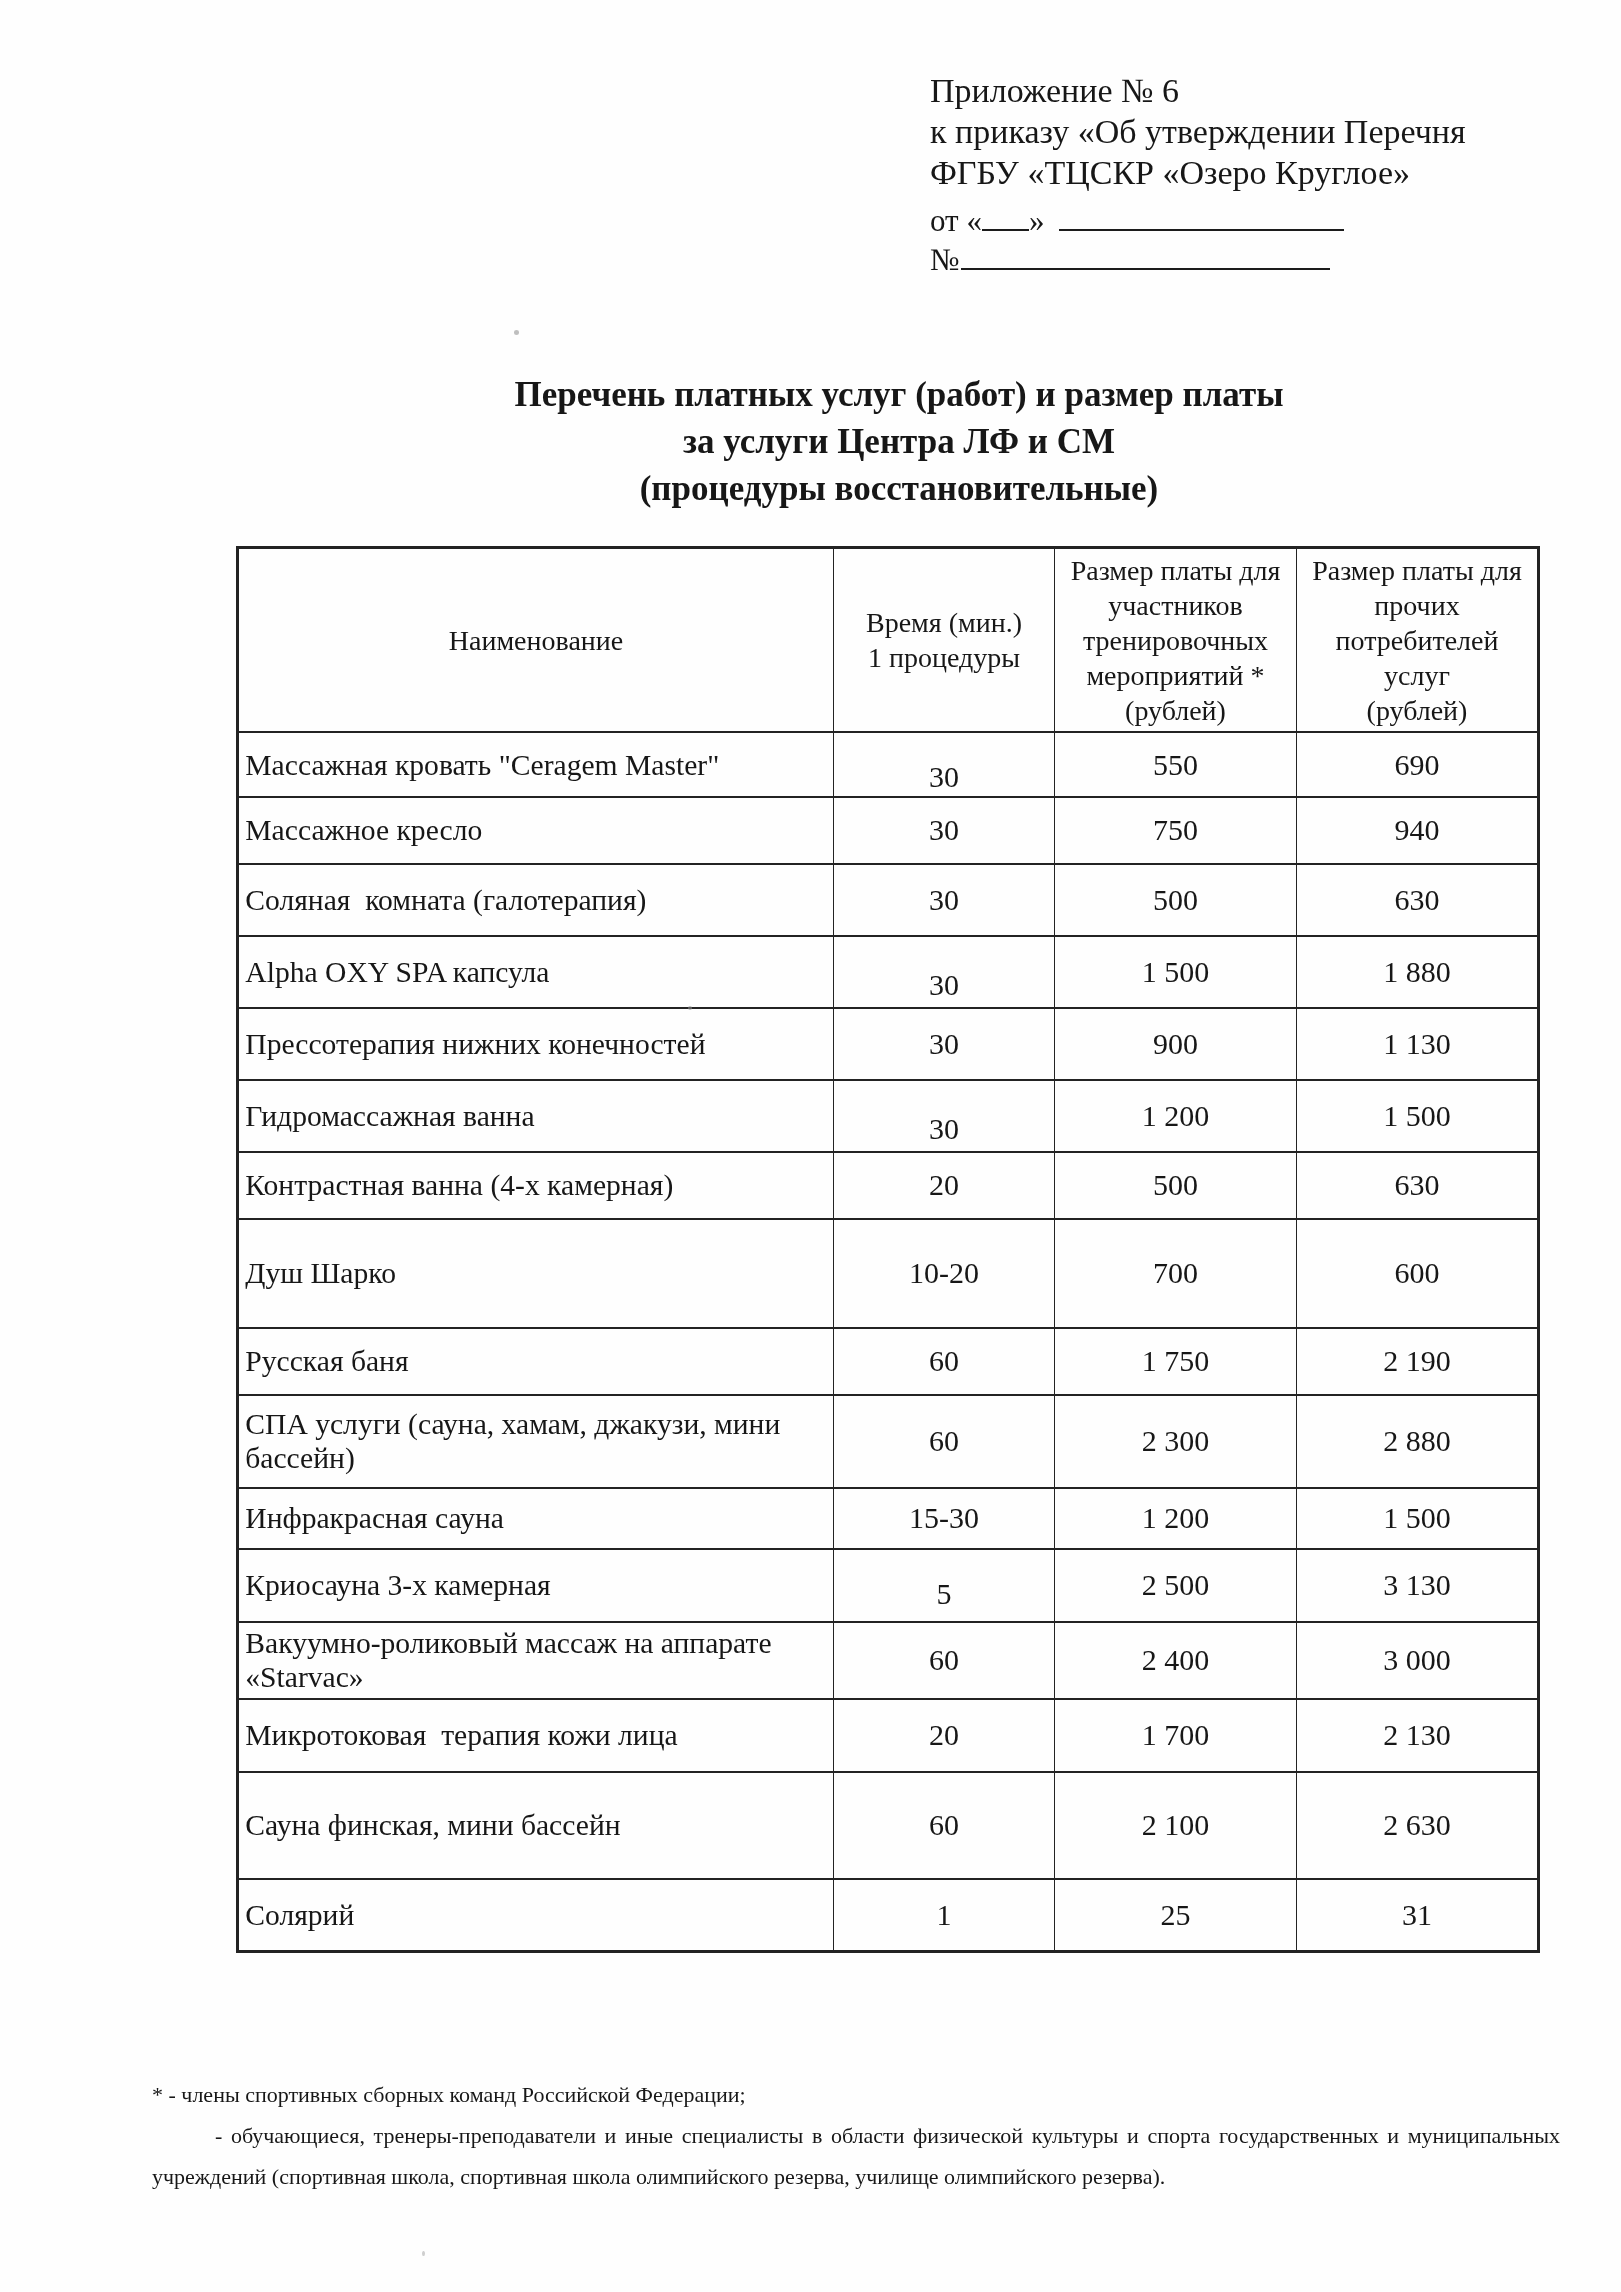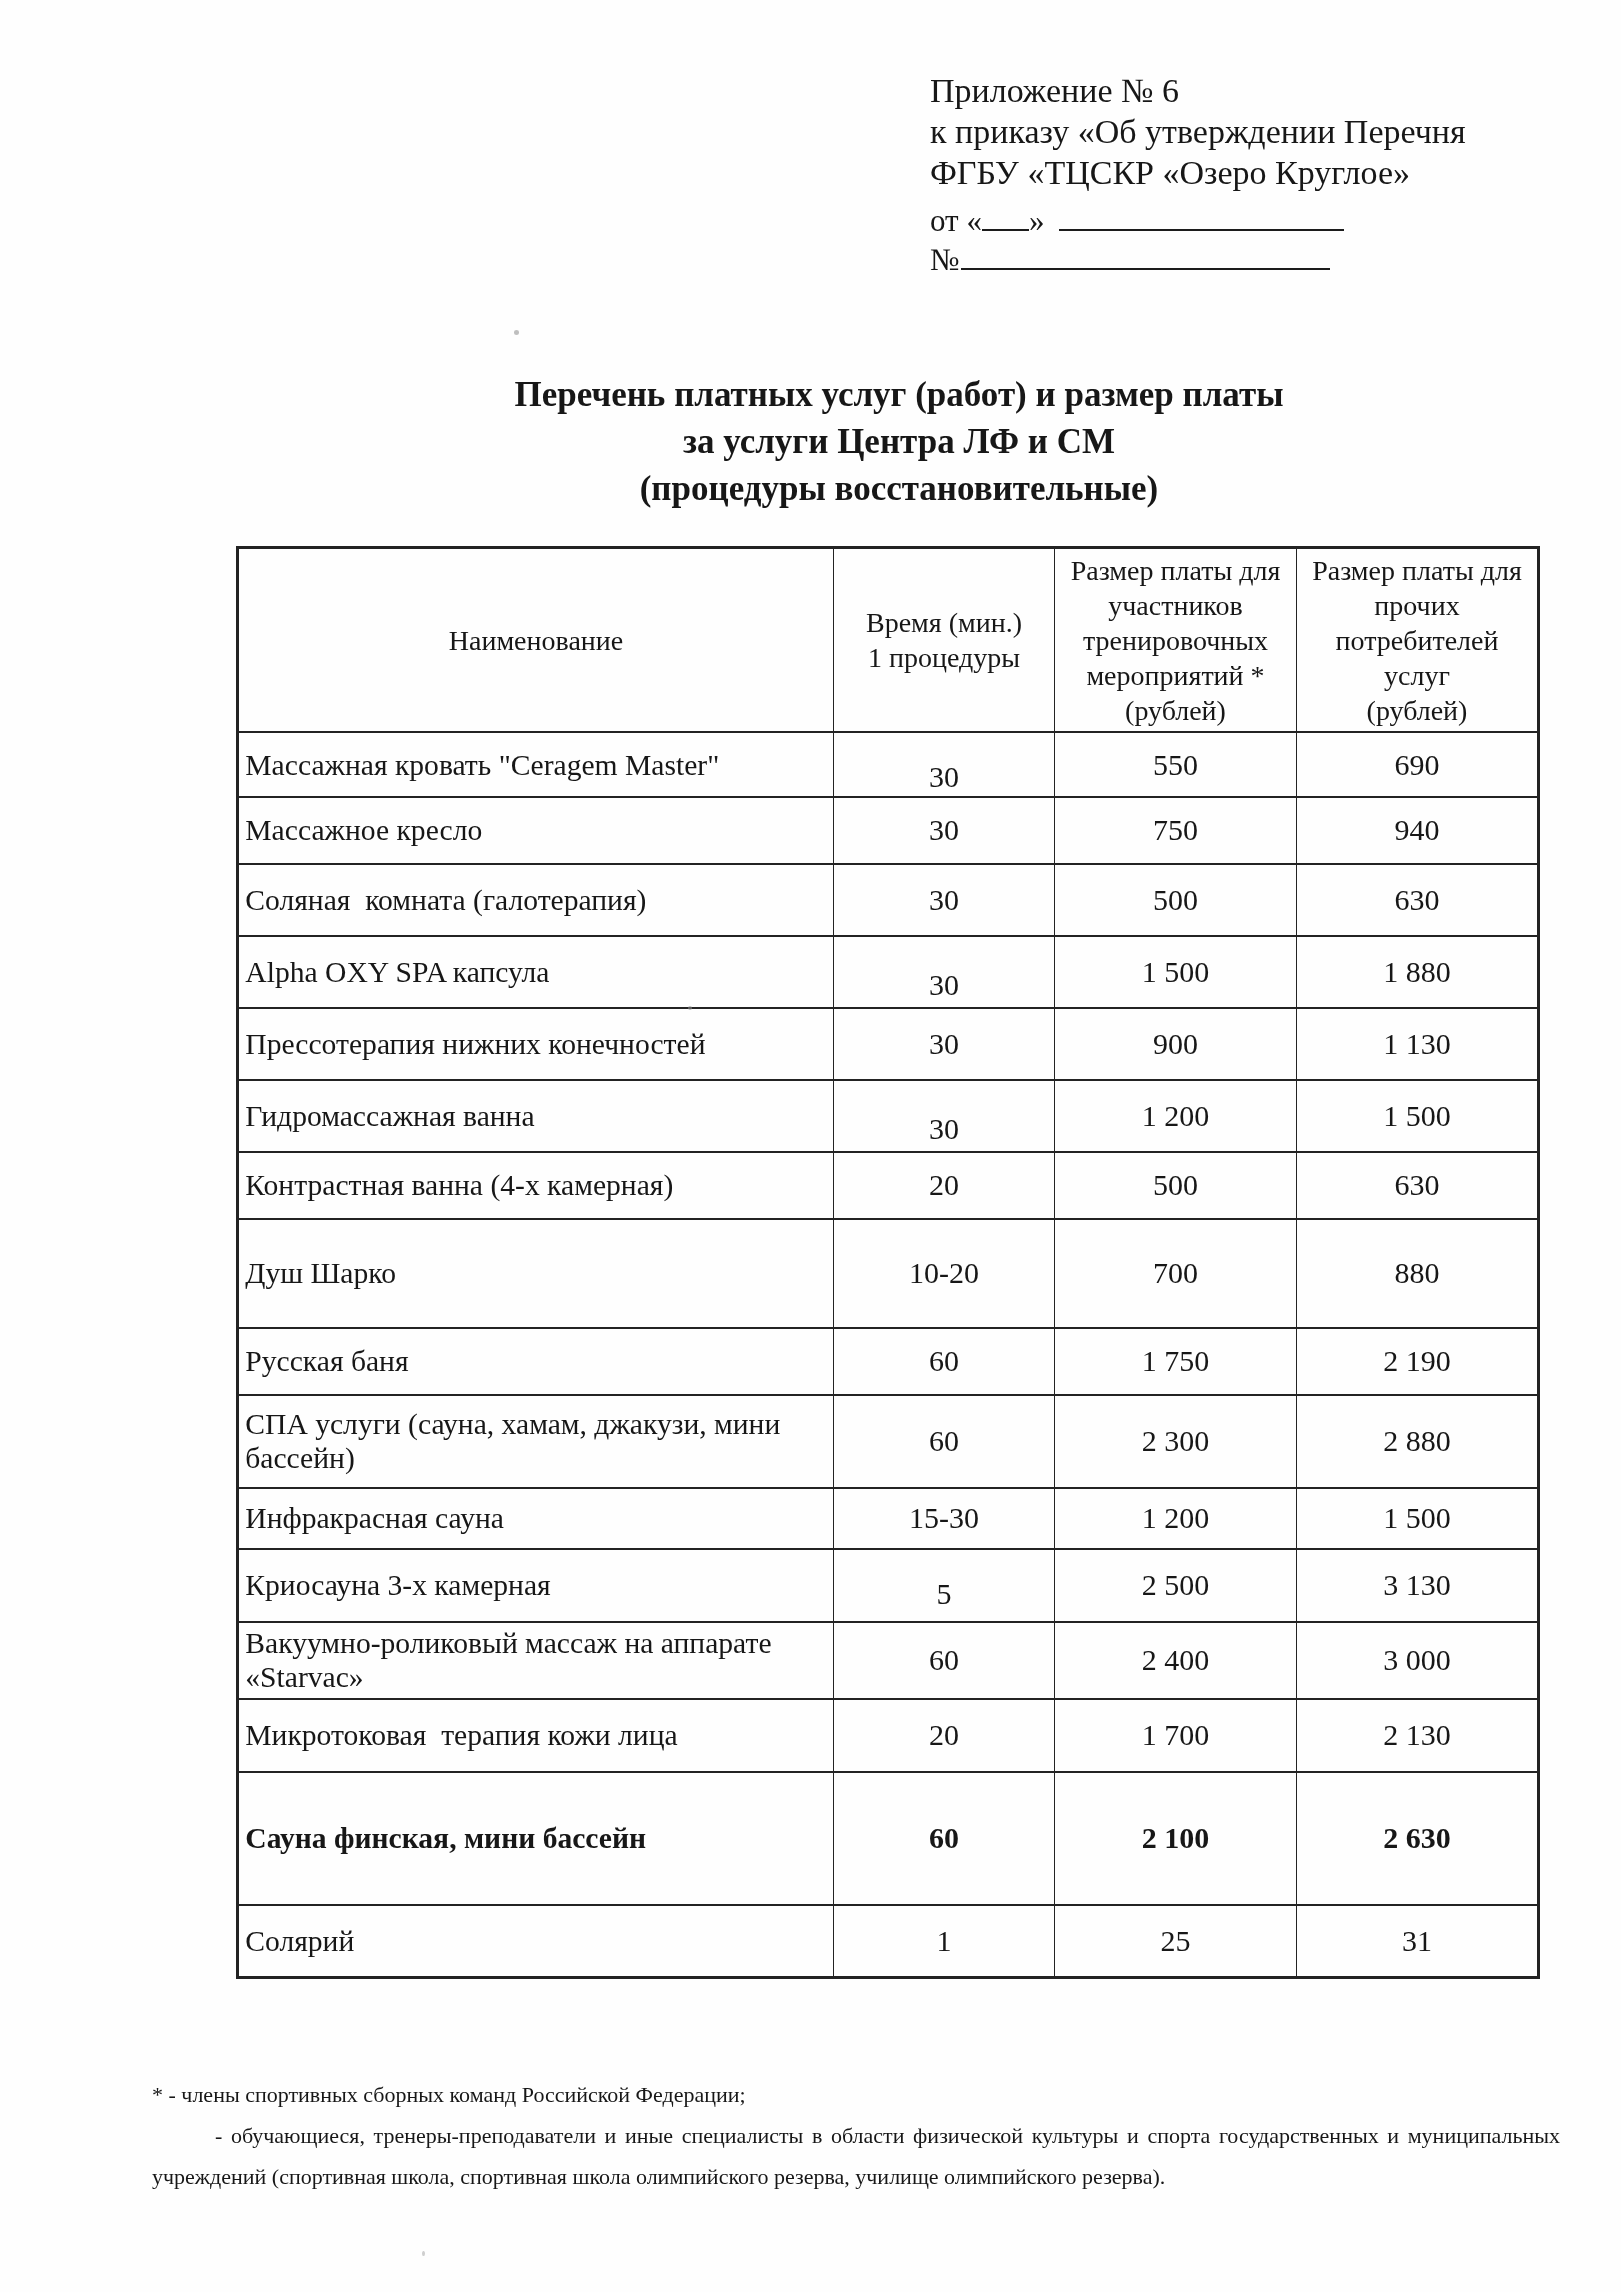--- a/index.html
+++ b/index.html
@@ -36,21 +36,21 @@
      text-align:center;vertical-align:middle;padding:3.6px 5.4px;}
   tr.hdr{height:182px;}
   td{vertical-align:middle;padding:1.8px 5.4px;}
   td.name{text-align:left;white-space:pre-wrap;font-size:29.6px;line-height:34px;padding-left:6.3px;}
   td.time,td.price{text-align:center;}
   td.low26{padding-top:27px;}
   td.low16{padding-top:18px;}
   tr.h67{height:60px;}  tr.h75{height:67px;}  tr.h80{height:72px;}
   tr.h71{height:67px;}  tr.h122{height:109px;} tr.h78{height:70px;}
   tr.h104{height:93px;} tr.h68{height:61px;}  tr.h82{height:73px;}
-  tr.h86{height:77px;}  tr.h120{height:133px;font-weight:bold;}
+  tr.h86{height:77px;}  tr.h120{height:107px;}
   
   .footnote{position:absolute;left:152px;top:2074px;width:1408px;
     font-size:22px;line-height:41px;}
   .footnote p{margin:0;}
   .footnote .fn2{text-align:justify;text-indent:63px;}
   
   .speck{position:absolute;background:#8a8a8a;border-radius:50%;opacity:.55;}
   .sp1{left:514px;top:330px;width:5.4px;height:4.5px;}
   .sp2{left:688px;top:1006px;width:3.6px;height:3.6px;}
   .sp3{left:422px;top:2251px;width:2.7px;height:5.4px;opacity:.4;}
@@ -140,21 +140,21 @@
     <tr class="h71">
       <td class="name">Контрастная ванна (4-х камерная)</td>
       <td class="time">20</td>
       <td class="price">500</td>
       <td class="price">630</td>
     </tr>
     <tr class="h122">
       <td class="name">Душ Шарко</td>
       <td class="time">10-20</td>
       <td class="price">700</td>
-      <td class="price">880</td>
+      <td class="price">600</td>
     </tr>
     <tr class="h75">
       <td class="name">Русская баня</td>
       <td class="time">60</td>
       <td class="price">1 750</td>
       <td class="price">2 190</td>
     </tr>
     <tr class="h104">
       <td class="name">СПА услуги (сауна, хамам, джакузи, мини бассейн)</td>
       <td class="time">60</td>

